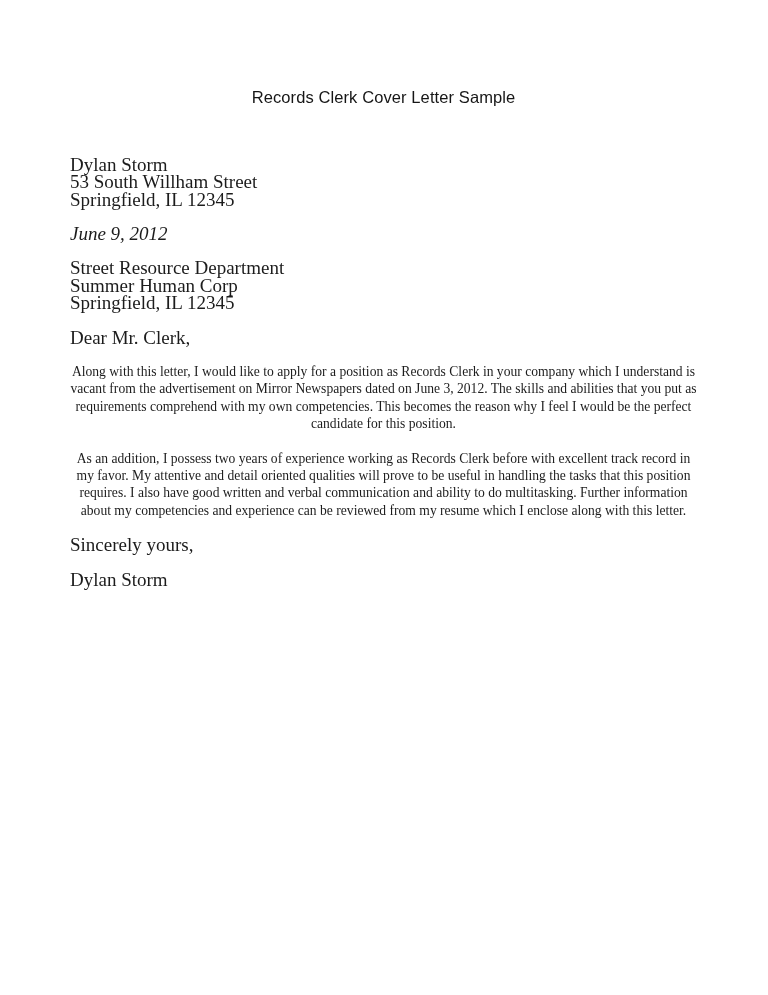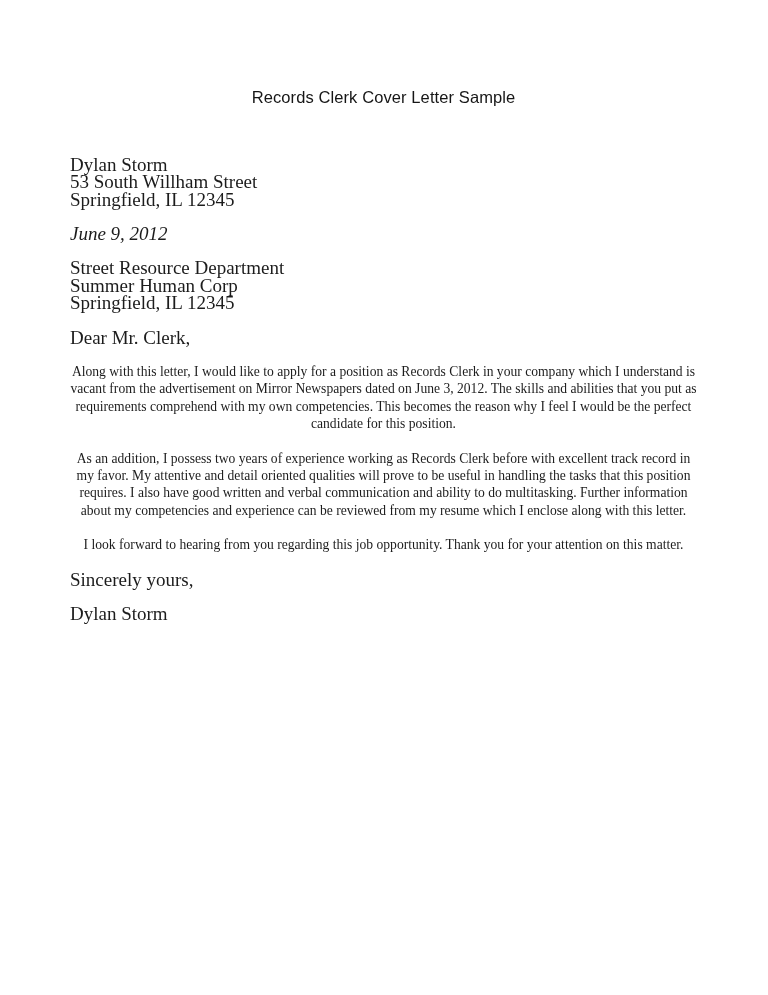--- a/index.html
+++ b/index.html
@@ -110,19 +110,18 @@
     <div class="block recipient-block">
       <div class="line">Street Resource Department</div>
       <div class="line">Summer Human Corp</div>
       <div class="line">Springfield, IL 12345</div>
     </div>
 
     <div class="block salutation">Dear Mr. Clerk,</div>
 
     <p class="para">Along with this letter, I would like to apply for a position as Records Clerk in your company which I understand is vacant from the advertisement on Mirror Newspapers dated on June 3, 2012. The skills and abilities that you put as requirements comprehend with my own competencies. This becomes the reason why I feel I would be the perfect candidate for this position.</p>
     <p class="para">As an addition, I possess two years of experience working as Records Clerk before with excellent track record in my favor. My attentive and detail oriented qualities will prove to be useful in handling the tasks that this position requires. I also have good written and verbal communication and ability to do multitasking. Further information about my competencies and experience can be reviewed from my resume which I enclose along with this letter.</p>
-    <p class="para">I look forward to hearing from you regarding this job opportunity. Thank you for your attention on this matter.</p>
 
     <div class="block closing">Sincerely yours,</div>
     <div class="block signature">Dylan Storm</div>
 
   </div>
 </div>
 
 </body></html>

